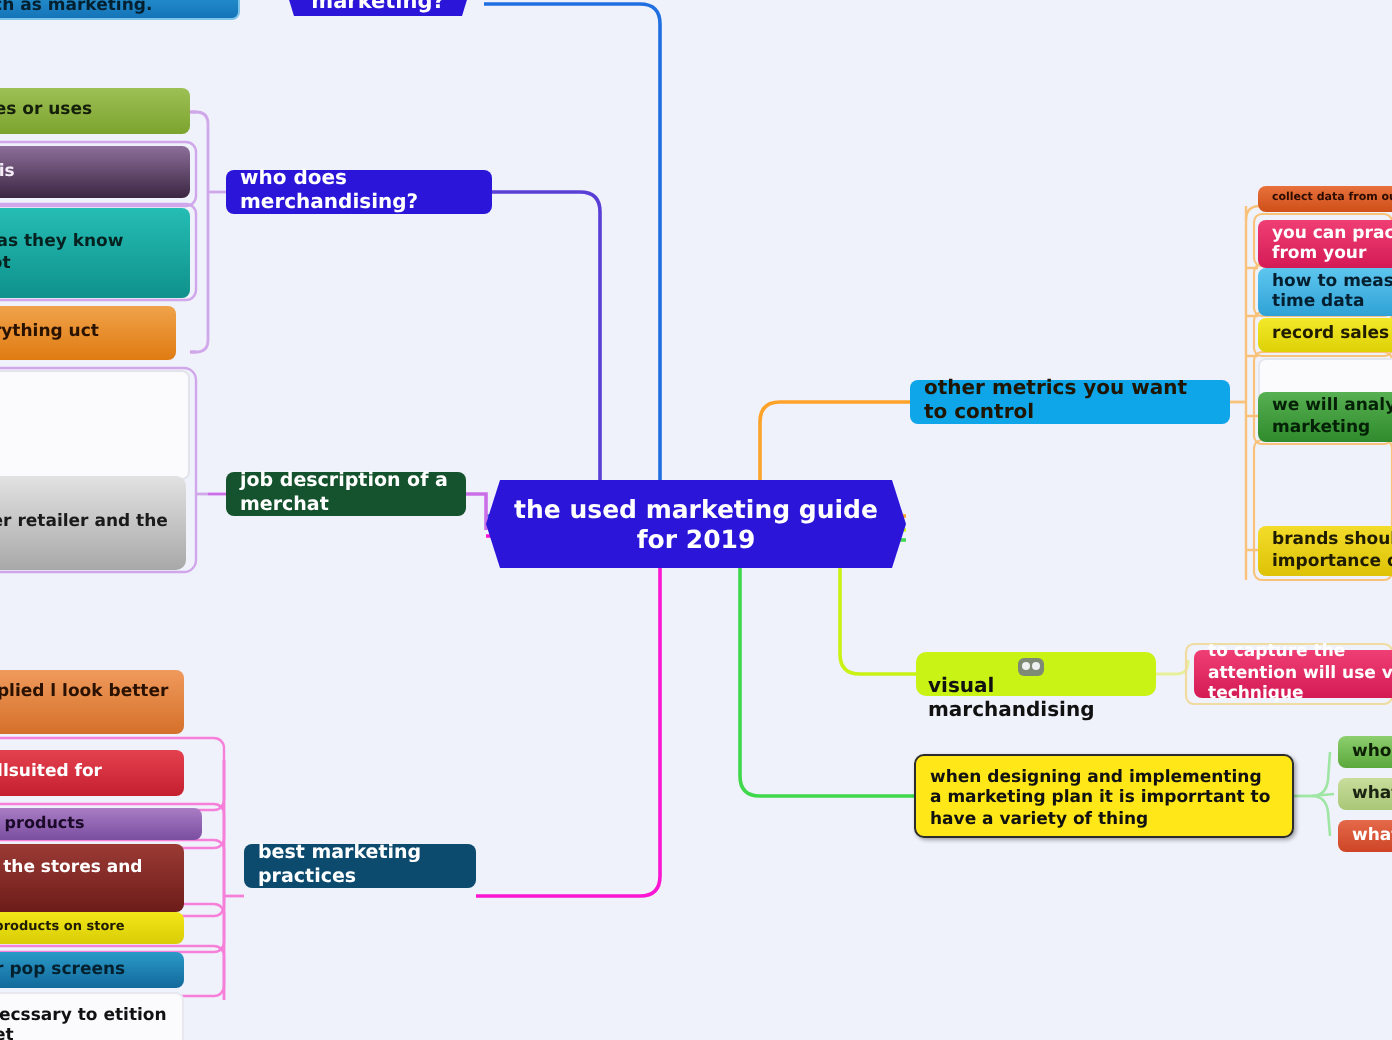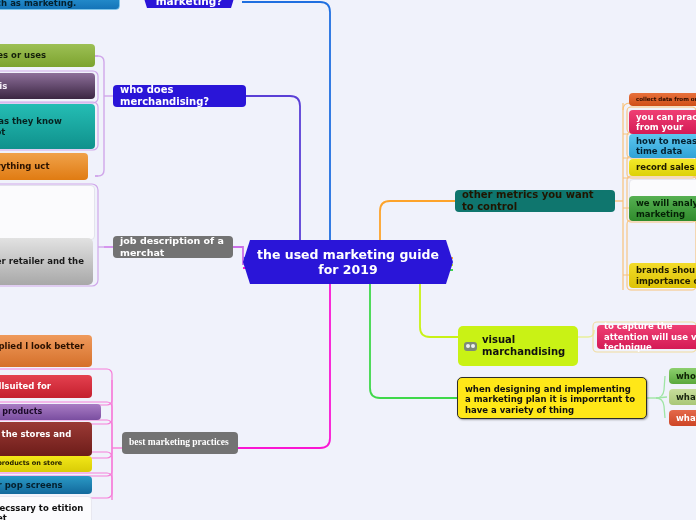--- a/index.html
+++ b/index.html
@@ -46,34 +46,35 @@
     justify-content:center;text-align:center;
     clip-path:polygon(0% 0%, 100% 0%, calc(100% - 8px) 100%, 8px 100%);
   }
   .n-whodoes{
     left:113px;top:85px;width:133px;height:22px;
     background:#2a15d8;color:#fff;font-size:10px;
     border-radius:4px;
   }
   .n-jobdesc{
     left:113px;top:236px;width:120px;height:22px;
-    background:#737373;color:#fff;font-size:9.5px;border-radius:4px;
+    background:#14532d;color:#fff;font-size:9.5px;border-radius:4px;
   }
   .n-bestmkt{
-    left:122px;top:432px;width:116px;height:22px;
-    background:#737373;color:#fff;font-size:9.5px;border-radius:4px;font-family:Liberation Serif, serif;
+    left:122px;top:422px;width:116px;height:22px;
+    background:#0c4a6e;color:#fff;font-size:9.5px;border-radius:4px;
   }
   .n-othermetrics{
     left:455px;top:190px;width:160px;height:22px;
-    background:#0f766e;color:#201500;font-size:10px;border-radius:4px;
+    background:#0ea5e9;color:#201500;font-size:10px;border-radius:4px;
   }
   .n-visualm{
-    left:458px;top:326px;width:120px;height:40px;
+    left:458px;top:326px;width:120px;height:22px;
     background:#c9f215;color:#111;font-size:10px;border-radius:5px;
     padding-left:6px;
+    flex-direction:column;
   }
   .n-visualm .eyes{
     width:13px;height:9px;flex:0 0 auto;margin-right:5px;
     background:#7e8a76;border-radius:3px;position:relative;
   }
   .n-visualm .eyes::before,.n-visualm .eyes::after{
     content:"";position:absolute;top:2px;width:4px;height:4px;border-radius:50%;
     background:#eef0f2;
   }
   .n-visualm .eyes::before{left:2px;}

